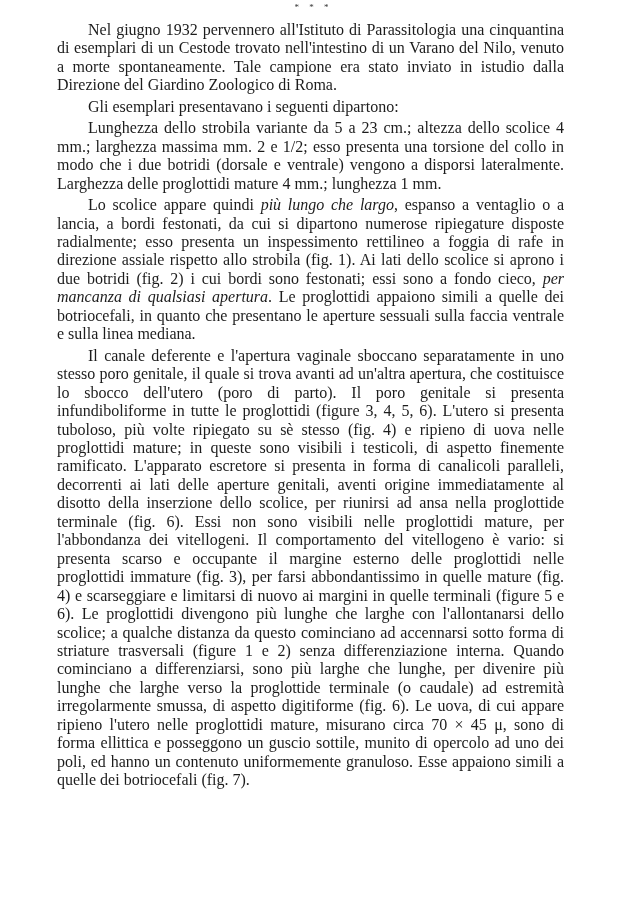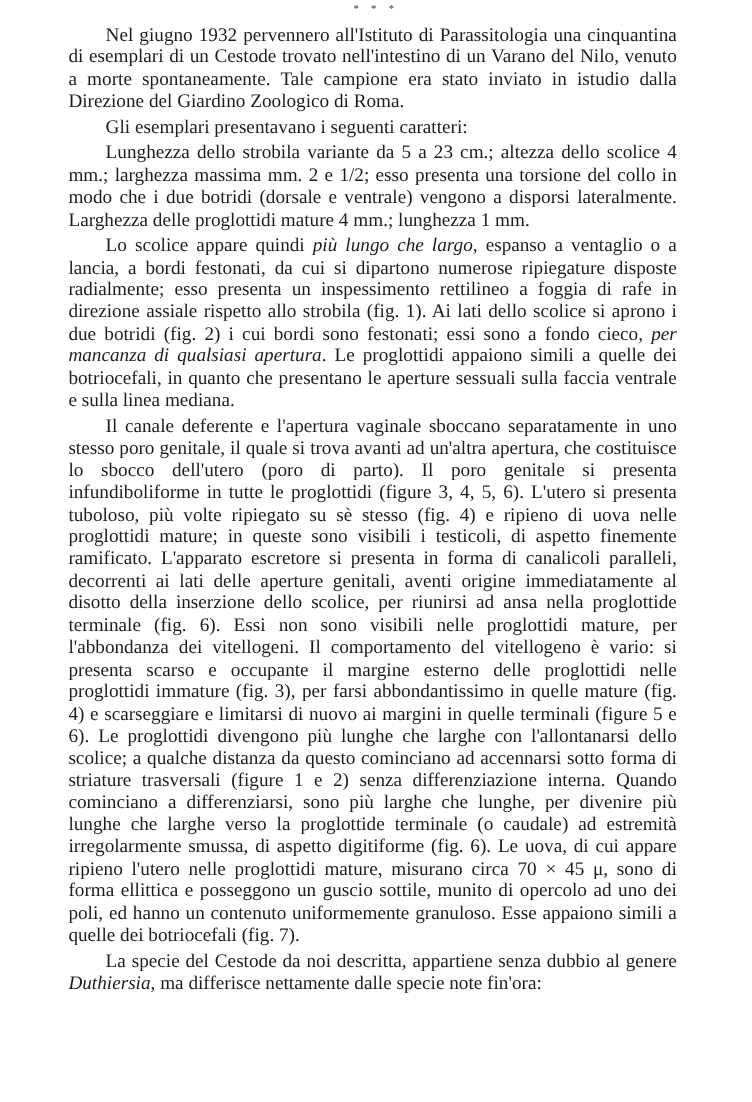--- a/index.html
+++ b/index.html
@@ -23,27 +23,24 @@
 </head>
 <body>
 
 <div class="ornament">* * *</div>
 
 <div class="page">
   <p>
     <span>Nel giugno 1932 pervennero all'Istituto di Parassitologia una cinquantina di esemplari di un Cestode trovato nell'intestino di un Varano del Nilo, venuto a morte spontaneamente. Tale campione era stato inviato in istudio dalla Direzione del Giardino Zoologico di Roma.</span>
   </p>
   <p>
-    <span>Gli esemplari presentavano i seguenti caratteri:</span>
+    <span>Gli esemplari presentavano i seguenti dipartono:</span>
   </p>
   <p>
     <span>Lunghezza dello strobila variante da 5 a 23 cm.; altezza dello scolice 4 mm.; larghezza massima mm. 2 e 1/2; esso presenta una torsione del collo in modo che i due botridi (dorsale e ventrale) ven­gono a disporsi lateralmente. Larghezza delle proglottidi mature 4 mm.; lunghezza 1 mm.</span>
   </p>
   <p>
     <span>Lo scolice appare quindi </span><i>più lungo che largo</i><span>, espanso a venta­glio o a lancia, a bordi festonati, da cui si dipartono numerose ri­piegature disposte radialmente; esso presenta un inspessimento ret­tilineo a foggia di rafe in direzione assiale rispetto allo strobila (fig. 1). Ai lati dello scolice si aprono i due botridi (fig. 2) i cui bordi sono festonati; essi sono a fondo cieco, </span><i>per mancanza di qual­siasi apertura</i><span>. Le proglottidi appaiono simili a quelle dei botrioce­fali, in quanto che presentano le aperture sessuali sulla faccia ven­trale e sulla linea mediana.</span>
   </p>
   <p>
     <span>Il canale deferente e l'apertura vaginale sboccano separata­mente in uno stesso poro genitale, il quale si trova avanti ad un'al­tra apertura, che costituisce lo sbocco dell'utero (poro di parto). Il poro genitale si presenta infundiboliforme in tutte le proglottidi (figure 3, 4, 5, 6). L'utero si presenta tuboloso, più volte ripiegato su sè stesso (fig. 4) e ripieno di uova nelle proglottidi mature; in queste sono visibili i testicoli, di aspetto finemente ramificato. L'ap­parato escretore si presenta in forma di canalicoli paralleli, decor­renti ai lati delle aperture genitali, aventi origine immediatamente al disotto della inserzione dello scolice, per riunirsi ad ansa nella proglottide terminale (fig. 6). Essi non sono visibili nelle proglottidi mature, per l'abbondanza dei vitellogeni. Il comportamento del vi­tellogeno è vario: si presenta scarso e occupante il margine esterno delle proglottidi nelle proglottidi immature (fig. 3), per farsi abbon­dantissimo in quelle mature (fig. 4) e scarseggiare e limitarsi di nuovo ai margini in quelle terminali (figure 5 e 6). Le proglottidi divengono più lunghe che larghe con l'allontanarsi dello scolice; a qualche distanza da questo cominciano ad accennarsi sotto forma di striature trasversali (figure 1 e 2) senza differenziazione interna. Quando cominciano a differenziarsi, sono più larghe che lunghe, per divenire più lunghe che larghe verso la proglottide terminale (o cau­dale) ad estremità irregolarmente smussa, di aspetto digitiforme (fig. 6). Le uova, di cui appare ripieno l'utero nelle proglottidi ma­ture, misurano circa 70 × 45 μ, sono di forma ellittica e posseggono un guscio sottile, munito di opercolo ad uno dei poli, ed hanno un contenuto uniformemente granuloso. Esse appaiono simili a quelle dei botriocefali (fig. 7).</span>
   </p>
-  <p>
-    <span>La specie del Cestode da noi descritta, appartiene senza dubbio al genere </span><i>Duthiersia</i><span>, ma differisce nettamente dalle specie note fin'ora:</span>
-  </p>
 </div>
 
 </body></html>

